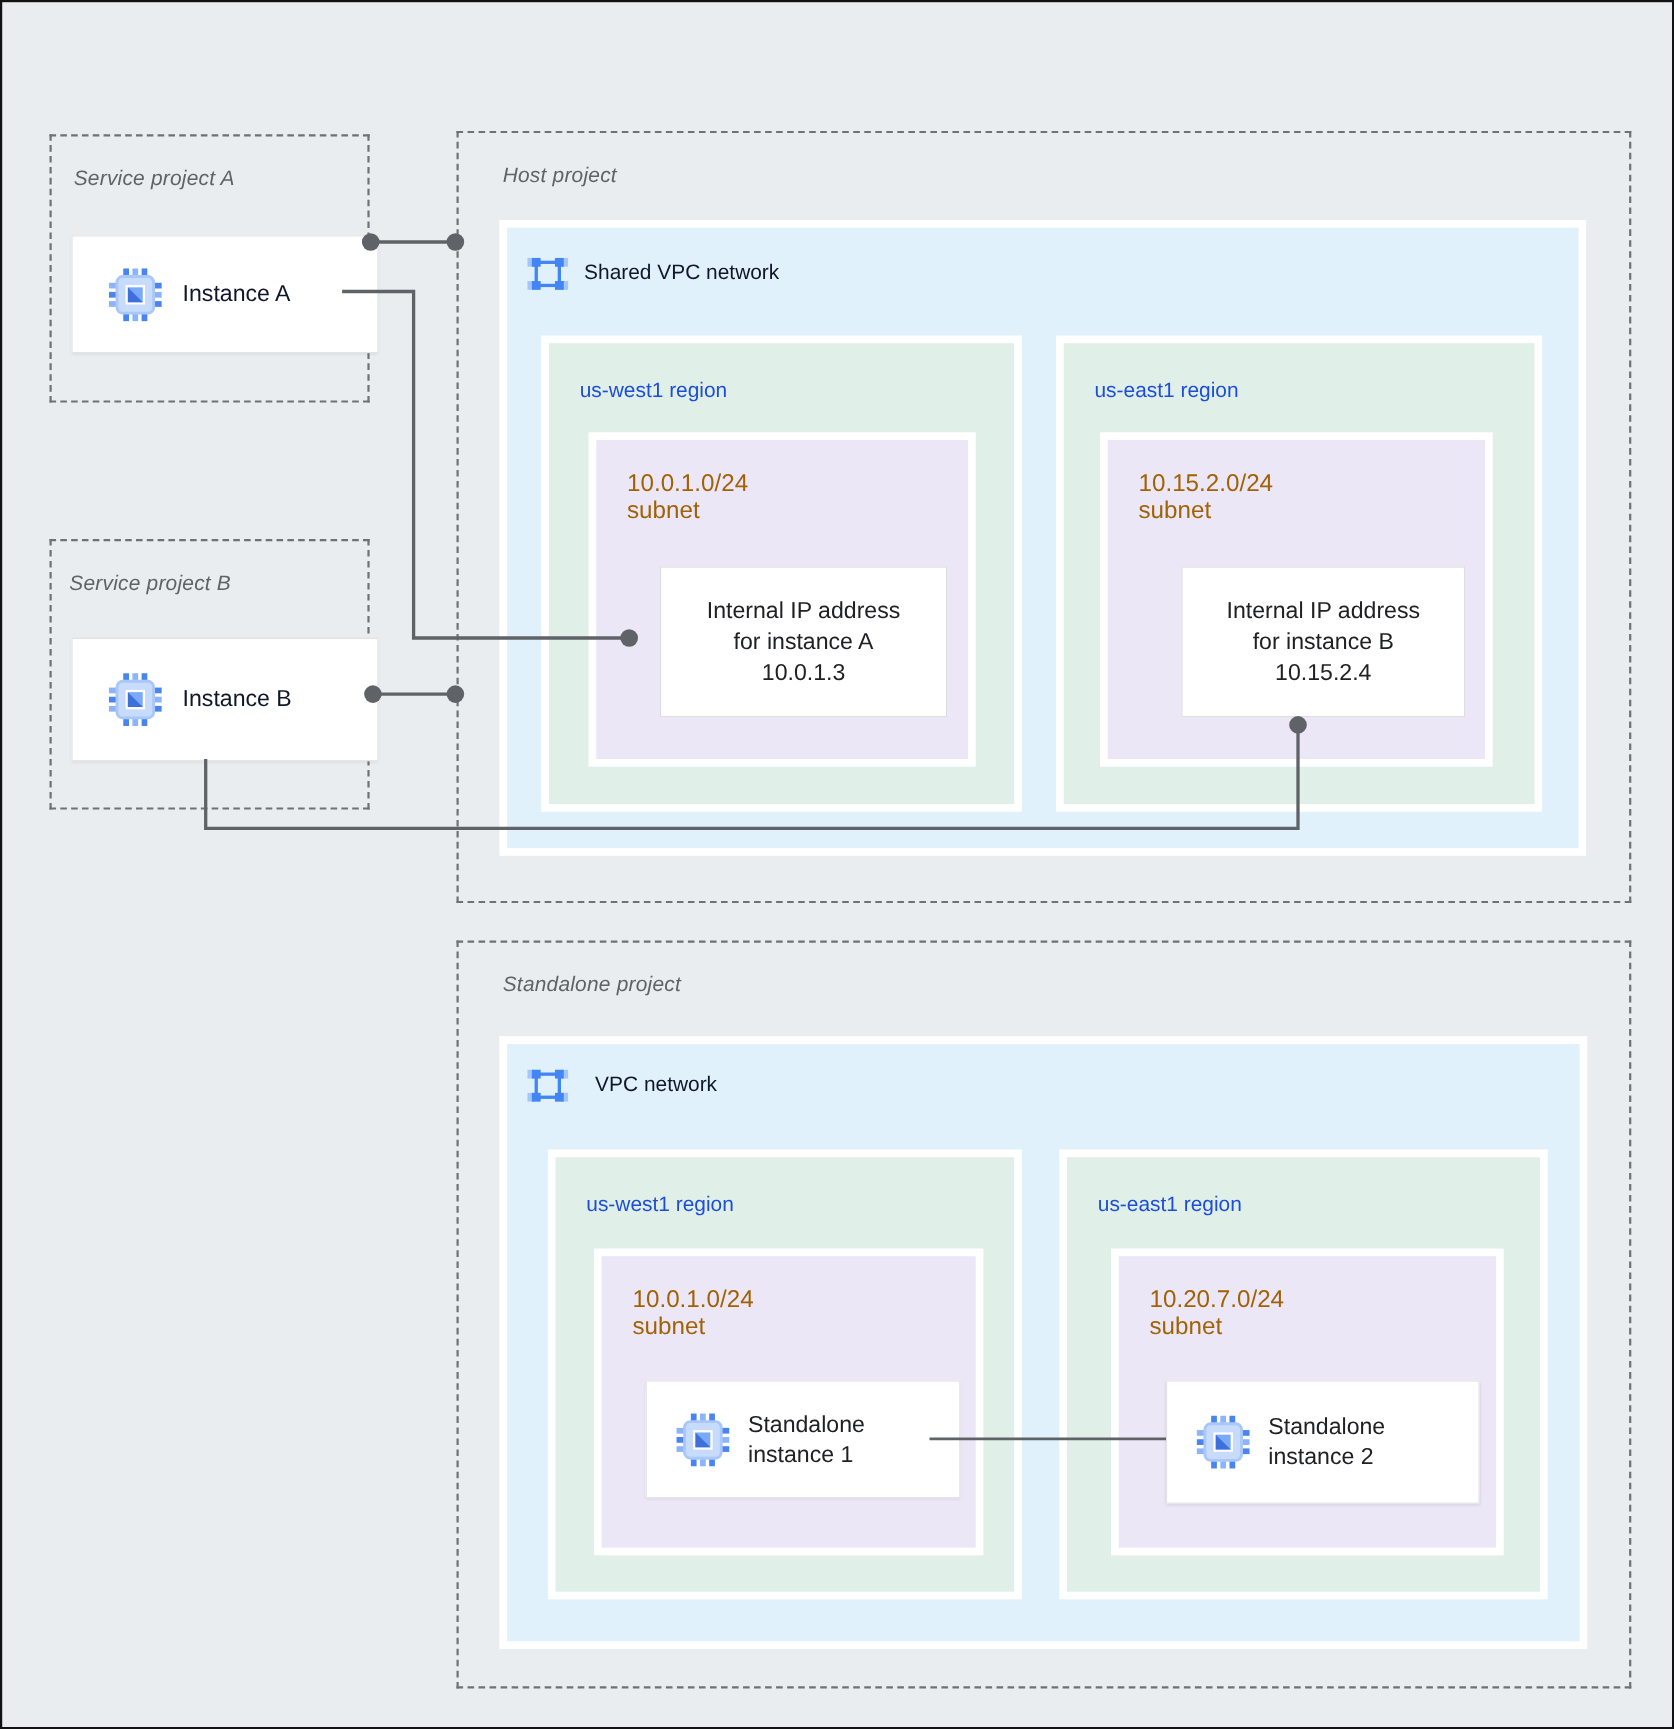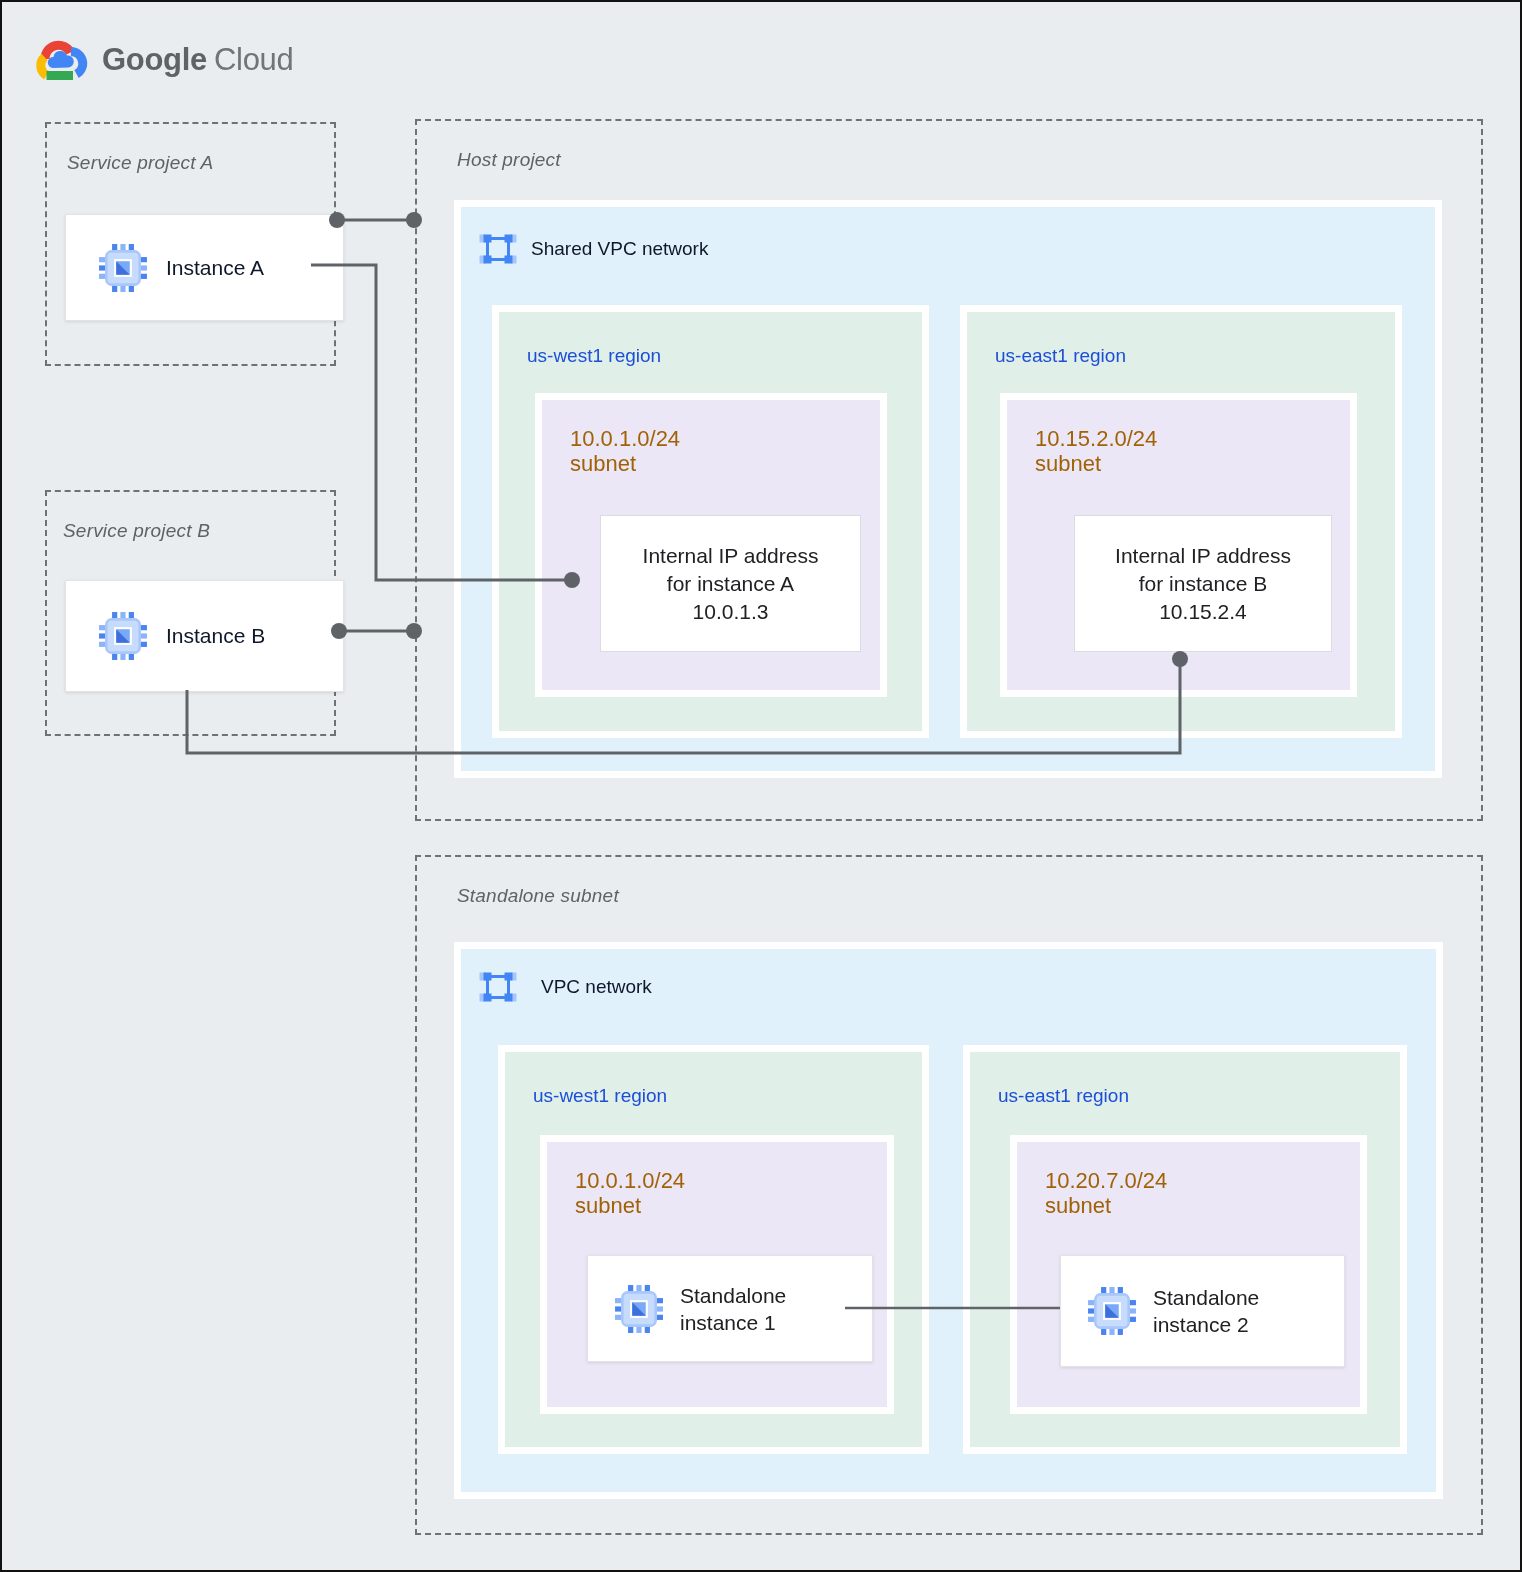--- a/index.html
+++ b/index.html
@@ -58,34 +58,20 @@
   .logo-google{color:#5f6368;font-weight:600;}
   .logo-cloud{color:#70757a;font-weight:400;margin-left:7px;}
   svg{display:block;}
   .lines-overlay{position:absolute;left:0;top:0;pointer-events:none;}
 </style>
 </head>
 <body>
 
 <div class="page">
 
-  <div class="abs" style="left:30px;top:34px;display:flex;align-items:center;">
-    <span>
-      <svg width="56" height="48" viewBox="0 0 56 48">
-        <path d="M13 23 A 13.5 13.5 0 0 1 38.5 16.5" fill="none" stroke="#ea4335" stroke-width="9"></path>
-        <path d="M39 15.5 A 12 12 0 0 1 44.5 38" fill="none" stroke="#4285f4" stroke-width="9"></path>
-        <path d="M12.5 21 A 11.5 11.5 0 0 0 14.5 39.5" fill="none" stroke="#fbbc05" stroke-width="9"></path>
-        <path d="M14.5 39.5 L 41 39.5" fill="none" stroke="#34a853" stroke-width="9"></path>
-        <path d="M21 32 a 5.5 5.5 0 0 1 0.5 -11 a 7 7 0 0 1 13.5 -1.5 a 6 6 0 0 1 1.5 12 l -15.5 0.5 z" fill="#4285f4"></path>
-      </svg>
-    </span>
-    <span class="logo-text" style="margin-left:14px;">
-      <span class="logo-google">Google</span><span class="logo-cloud">Cloud</span>
-    </span>
-  </div>
 
   <div class="dashed-box" style="left:43px;top:120px;width:287px;height:240px;">
     <div class="proj-title" style="left:20px;top:28px;">Service project A</div>
   </div>
   <div class="card instance-card" style="left:63px;top:212px;width:245px;height:105px;">
     <span>
       <svg width="50" height="50" viewBox="0 0 48 48">
         <g fill="#4a84ef">
           <rect x="13.5" y="1" width="5" height="7.5"></rect>
             <rect x="21.5" y="1" width="5" height="7.5" fill="#8cb4f8"></rect>
@@ -186,21 +172,21 @@
   </div>
   <div class="card ip-card" style="left:1052px;top:513px;width:256px;height:135px;">
     <div class="ip-lines">
       <div>Internal IP address</div>
       <div>for instance B</div>
       <div>10.15.2.4</div>
     </div>
   </div>
 
   <div class="dashed-box" style="left:413px;top:853px;width:1064px;height:676px;">
-    <div class="proj-title" style="left:40px;top:28px;">Standalone subnet</div>
+    <div class="proj-title" style="left:40px;top:28px;">Standalone project</div>
   </div>
 
   <div class="blue-box" style="left:459px;top:947px;width:975px;height:543px;"></div>
   <div class="abs" style="left:477px;top:966px;">
     <svg width="38" height="38" viewBox="0 0 38 38">
       <rect x="8.5" y="8.5" width="21" height="21" fill="none" stroke="#4285f4" stroke-width="3"></rect>
       <rect x="0.5" y="4.5" width="6" height="8" fill="#a6c6fb"></rect>
         <rect x="4.5" y="4.5" width="8" height="8" fill="#4285f4"></rect>
       <rect x="31.5" y="4.5" width="6" height="8" fill="#a6c6fb"></rect>
         <rect x="25.5" y="4.5" width="8" height="8" fill="#4285f4"></rect>

